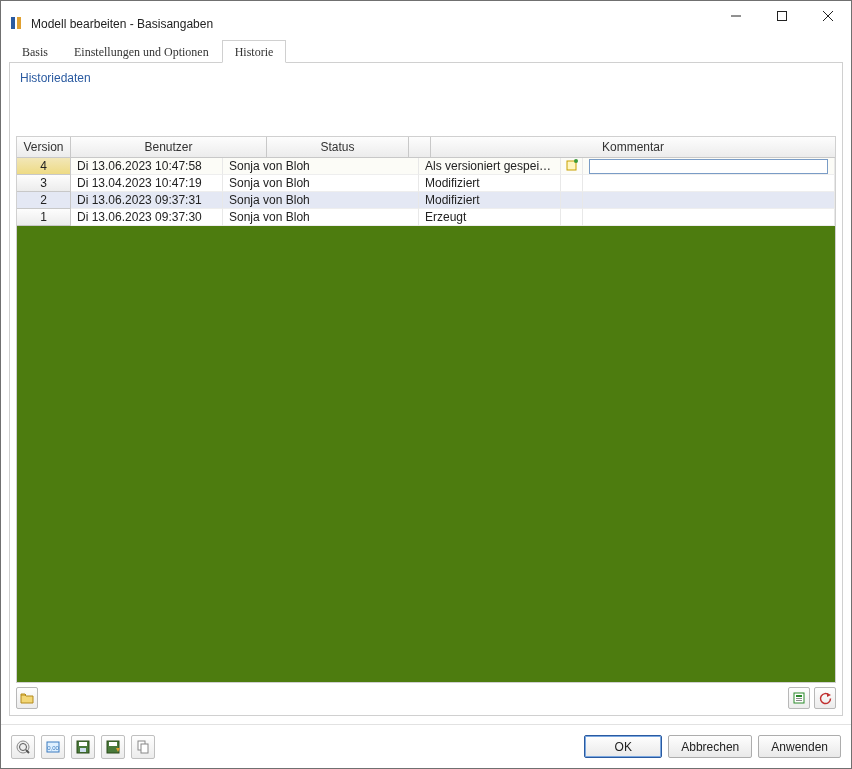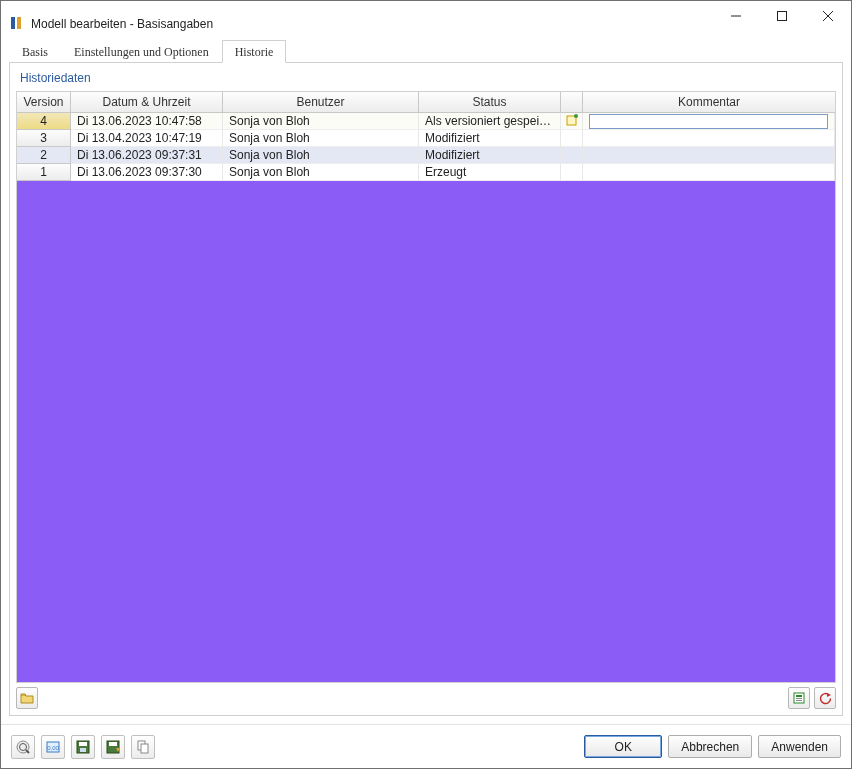--- a/index.html
+++ b/index.html
@@ -15,21 +15,21 @@
   .client { flex:1; display:flex; flex-direction:column; padding:8px 8px 8px 8px; }
 
   .tabs { display:flex; height:24px; border-bottom:1px solid #d0d0d0; gap:0;font-family:Liberation Serif, serif; }
   .tab { padding:4px 12px 4px 12px; color:#333; border:1px solid transparent; border-bottom:none; position:relative; top:1px; }
   .tab.active { background:#fff; border-color:#d0d0d0; border-bottom:1px solid #fff; }
 
   .panel { flex:1; border:1px solid #d0d0d0; border-top:none; background:#fff; display:flex; flex-direction:column; padding:6px; overflow:hidden; }
 
   .section-label { color:#2a5aa0; padding:2px 4px 6px 4px; font-weight:normal; }
 
-  .grid-wrap { flex:1; border:1px solid #d0d0d0; display:flex; flex-direction:column; background:#8b5cf6; overflow:hidden; }
+  .grid-wrap { flex:1; border:1px solid #d0d0d0; display:flex; flex-direction:column; background:#4d7c0f; overflow:hidden;margin-top:45px; }
   .grid-header { display:flex; background:linear-gradient(#fdfdfd,#ececec); border-bottom:1px solid #c8c8c8; height:21px; }
   .gh { border-right:1px solid #c8c8c8; padding:3px 6px; text-align:center; color:#333; overflow:hidden; white-space:nowrap; }
   .gh:last-child { border-right:none; }
   .grid-body { flex:1; overflow:auto; }
   .grow { display:flex; height:17px; }
   .grow:nth-child(odd){ background:#fcfcf7; }
   .grow:nth-child(even){ background:#ffffff; }
   .grow.sel .gc { background:#e4e8f4; }
   .gc { border-right:1px solid #e8e8e8; border-bottom:1px solid #eee; padding:1px 6px; overflow:hidden; white-space:nowrap; text-overflow:ellipsis; }
   .gc-version { text-align:center; background:linear-gradient(#fdfdfd,#ececec); border-right:1px solid #c8c8c8; border-bottom:1px solid #c8c8c8; }
@@ -94,21 +94,20 @@
       <div class="tab">Einstellungen und Optionen</div>
       <div class="tab active">Historie</div>
     </div>
 
     <div class="panel">
       <div class="section-label">Historiedaten</div>
 
       <div class="grid-wrap">
         <div class="grid-header">
           <div class="gh col-version">Version</div>
-          <div class="gh col-date">Datum &amp; Uhrzeit</div>
           <div class="gh col-user">Benutzer</div>
           <div class="gh col-status">Status</div>
           <div class="gh col-icon"></div>
           <div class="gh col-comment">Kommentar</div>
         </div>
         <div class="grid-body">
 
           <div class="grow hlhead">
             <div class="gc gc-version col-version">4</div>
             <div class="gc col-date">Di 13.06.2023 10:47:58</div>

